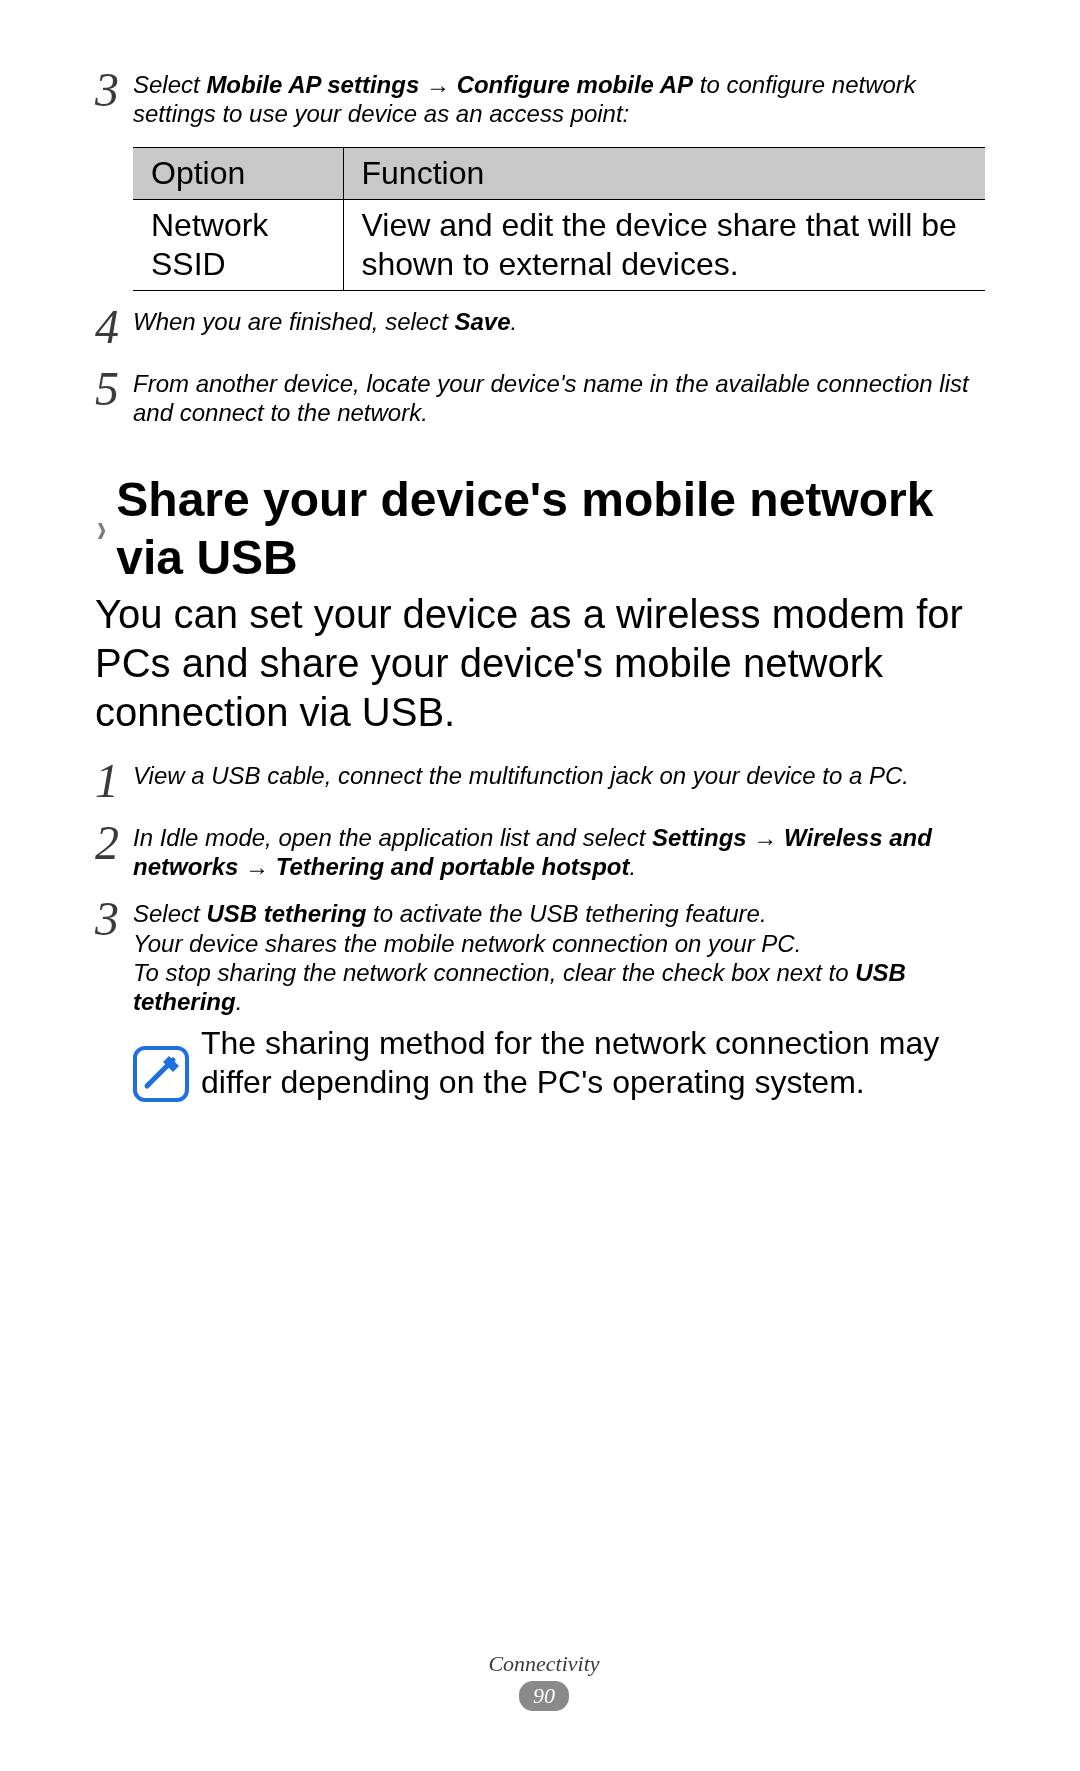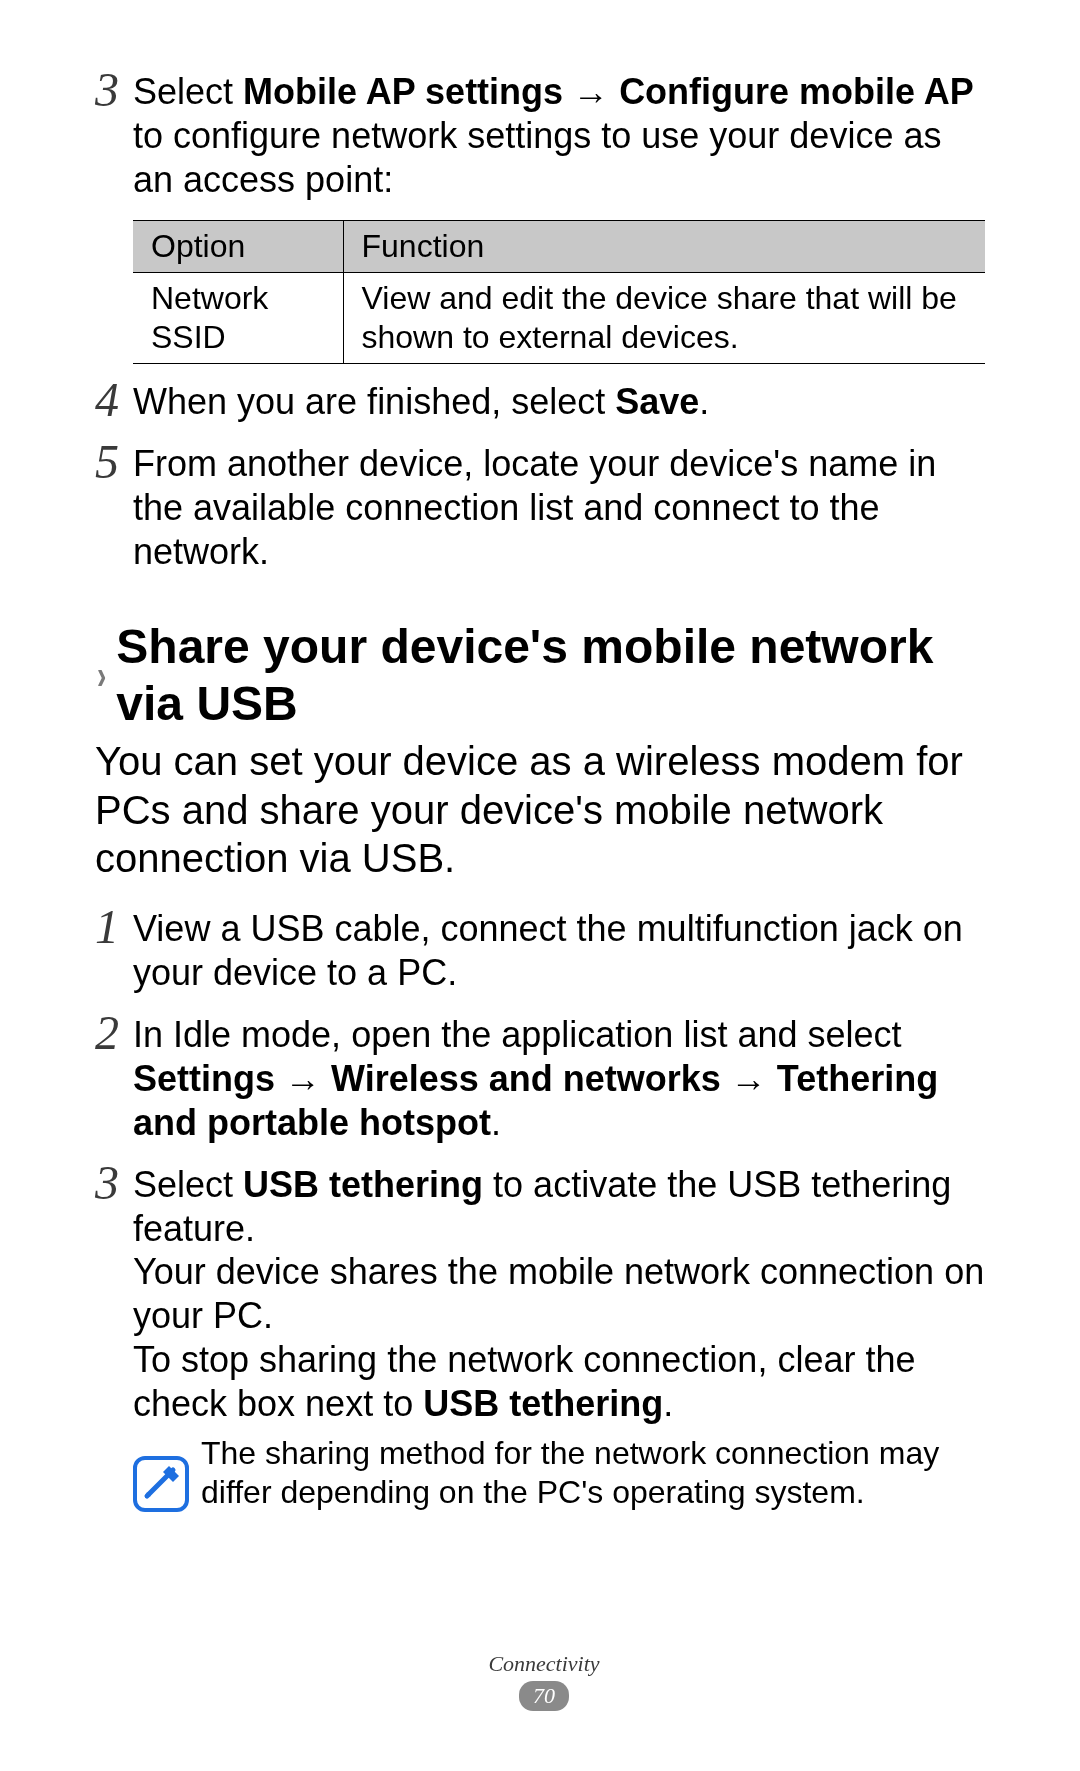--- a/index.html
+++ b/index.html
@@ -26,23 +26,24 @@
     font-style: italic;
     font-size: 48px;
     line-height: 1;
     color: #3a3a3a;
     width: 38px;
     text-align: left;
     flex-shrink: 0;
     margin-top: -4px;
   }
   .step-body {
-    font-size: 36px;
+    font-size: 24px;
     line-height: 1.22;
     flex: 1;
+    font-style: italic;
   }
   .step-body b { font-weight: 700; }
   table.opts {
     width: 100%;
     border-collapse: collapse;
     margin: 18px 0 16px 38px;
     width: calc(100% - 38px);
   }
   table.opts th, table.opts td {
     border: 1px solid #000;
@@ -196,16 +197,16 @@
         <path d="M14 40 L40 14" stroke="#1e6fe0" stroke-width="5" stroke-linecap="round" fill="none"></path>
         <path d="M36 10 L46 20 L40 26 L30 16 Z" fill="#1e6fe0"></path>
         <path d="M12 42 L18 40 L14 36 Z" fill="#1e6fe0"></path>
       </svg>
       <div class="note-text">The sharing method for the network connection may differ depending on the PC's operating system.</div>
     </div>
   </div>
 
   <div class="footer">
     <div class="footer-section">Connectivity</div>
-    <div class="footer-page">70</div>
+    <div class="footer-page">90</div>
   </div>
 
 </div>
 
 </body></html>

